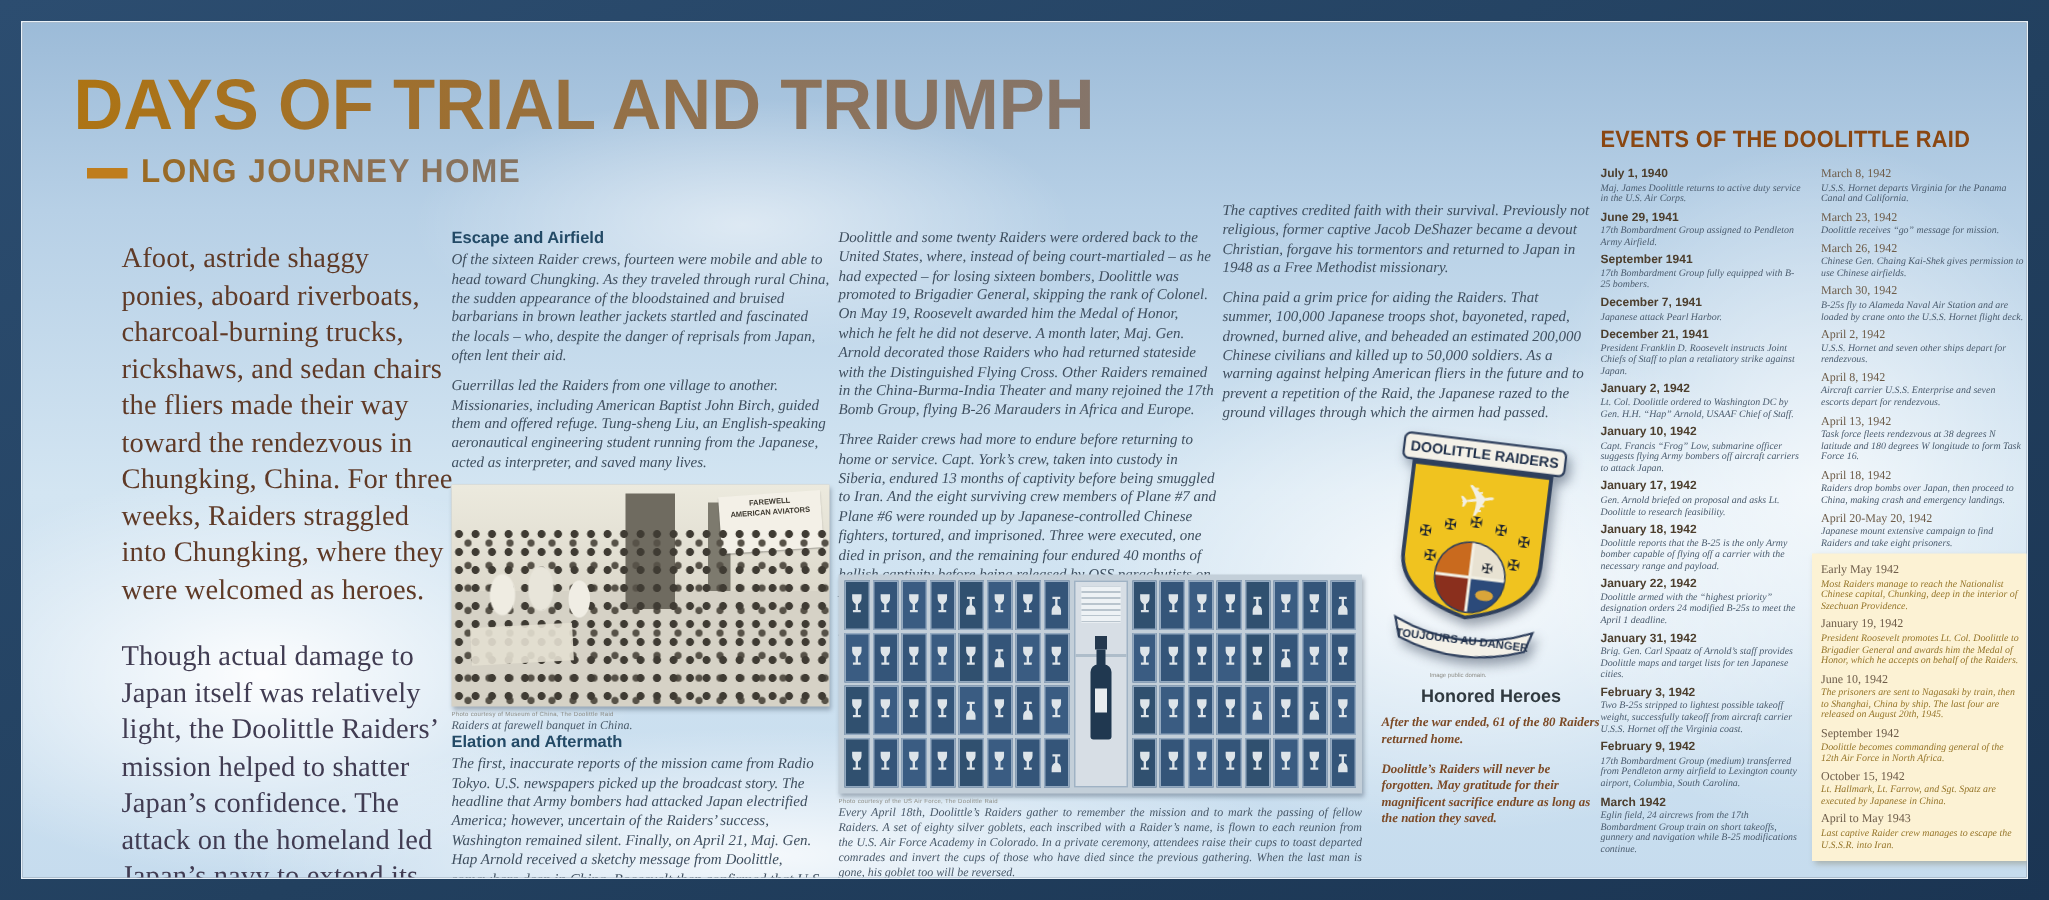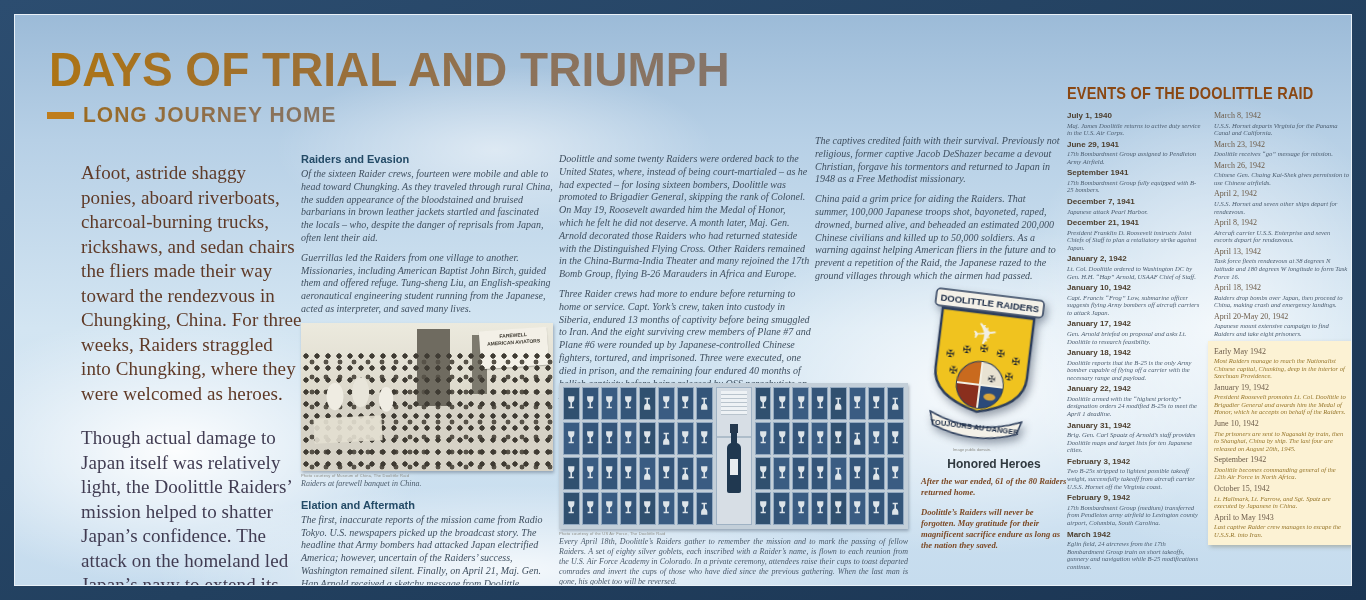--- a/index.html
+++ b/index.html
@@ -18,21 +18,21 @@
   .c3 { left:260px; top:50px; width:440px; height:170px; opacity:.55; }
   .c4 { left:1000px; top:80px; width:400px; height:460px; opacity:.75; }
   .c5 { left:140px; top:470px; width:720px; height:170px; opacity:.85; }
 
   
   .title { position:absolute; left:34px; top:26px;
     font-family:"Liberation Sans", sans-serif; font-weight:800; font-size:46px;
     letter-spacing:0px; transform:scaleY(1.04); transform-origin:left top;
     background:linear-gradient(90deg,#ad7414 0%,#9c6f33 38%,#8d7258 68%,#85756a 100%);
     -webkit-background-clip:text; background-clip:text; color:transparent; white-space:nowrap; }
-  .subtitle-row { position:absolute; left:32px; top:88px; display:flex; align-items:center; gap:9px; }
+  .subtitle-row { position:absolute; left:43px; top:88px; display:flex; align-items:center; gap:9px; }
   .subtitle-dash { width:27px; height:7px; background:#bf7d1c; margin-top:1px; }
   .subtitle { font-family:"Liberation Sans", sans-serif; font-weight:800; font-size:21px;
     letter-spacing:1px; transform:scaleY(1.05);
     background:linear-gradient(90deg,#9a6a22 0%,#8d7052 60%,#857463 100%);
     -webkit-background-clip:text; background-clip:text; color:transparent; white-space:nowrap; }
 
   
   .intro { position:absolute; left:34px; top:146px; width:256px; }
   .intro p { font-size:19px; line-height:24.5px; letter-spacing:.1px;margin-left:32px; }
   .intro .p1 { color:#5f3a27; margin-bottom:20px; }
@@ -144,40 +144,40 @@
       <div class="subtitle-dash"></div>
       <div class="subtitle">LONG JOURNEY HOME</div>
     </div>
 
     <div class="intro">
       <p class="p1">Afoot, astride shaggy ponies, aboard riverboats, charcoal-burning trucks, rickshaws, and sedan chairs the fliers made their way toward the rendezvous in Chungking, China. For three weeks, Raiders straggled into Chungking, where they were welcomed as heroes.</p>
       <p class="p2">Though actual damage to Japan itself was relatively light, the Doolittle Raiders’ mission helped to shatter Japan’s confidence. The attack on the homeland led Japan’s navy to extend its defensive perimeter farther into the Pacific, leading ultimately to the June 1942 Battle of Midway – the decisive engagement in the Pacific.</p>
     </div>
 
     <div class="col col-2">
-      <div class="bhead">Raiders and Evasion</div>
+      <div class="bhead">Escape and Airfield</div>
       <p class="btext">Of the sixteen Raider crews, fourteen were mobile and able to head toward Chungking. As they traveled through rural China, the sudden appearance of the bloodstained and bruised barbarians in brown leather jackets startled and fascinated the locals – who, despite the danger of reprisals from Japan, often lent their aid.</p>
       <p class="btext">Guerrillas led the Raiders from one village to another. Missionaries, including American Baptist John Birch, guided them and offered refuge. Tung-sheng Liu, an English-speaking aeronautical engineering student running from the Japanese, acted as interpreter, and saved many lives.</p>
 
       <div class="photo1">
         <div class="p1-wall"></div>
         <div class="p1-door"></div>
         <div class="p1-door2"></div>
         <div class="p1-banner">
           <div>FAREWELL</div>
           <div>AMERICAN AVIATORS</div>
         </div>
         <div class="p1-crowd"></div>
         <div class="p1-whites"></div>
         <div class="p1-table"></div>
       </div>
       <div class="credit">Photo courtesy of Museum of China, The Doolittle Raid</div>
       <div class="caption">Raiders at farewell banquet in China.</div>
 
-      <div class="bhead" style="margin-top:10px;">Elation and Aftermath</div>
+      <div class="bhead" style="margin-top:0;">Elation and Aftermath</div>
       <p class="btext">The first, inaccurate reports of the mission came from Radio Tokyo. U.S. newspapers picked up the broadcast story. The headline that Army bombers had attacked Japan electrified America; however, uncertain of the Raiders’ success, Washington remained silent. Finally, on April 21, Maj. Gen. Hap Arnold received a sketchy message from Doolittle, somewhere deep in China. Roosevelt then confirmed that U.S. planes had indeed bombed Japan.</p>
     </div>
 
     <div class="col col-3">
       <p class="btext">Doolittle and some twenty Raiders were ordered back to the United States, where, instead of being court-martialed – as he had expected – for losing sixteen bombers, Doolittle was promoted to Brigadier General, skipping the rank of Colonel. On May 19, Roosevelt awarded him the Medal of Honor, which he felt he did not deserve. A month later, Maj. Gen. Arnold decorated those Raiders who had returned stateside with the Distinguished Flying Cross. Other Raiders remained in the China-Burma-India Theater and many rejoined the 17th Bomb Group, flying B-26 Marauders in Africa and Europe.</p>
       <p class="btext">Three Raider crews had more to endure before returning to home or service. Capt. York’s crew, taken into custody in Siberia, endured 13 months of captivity before being smuggled to Iran. And the eight surviving crew members of Plane #7 and Plane #6 were rounded up by Japanese-controlled Chinese fighters, tortured, and imprisoned. Three were executed, one died in prison, and the remaining four endured 40 months of hellish captivity before being released by OSS parachutists on August 20, 1945. One of these was so scarred mentally by his ordeal that he was nearly lost in the post-war psychiatric system.</p>
     </div>
 
     <div class="col col-4">
       <p class="btext">The captives credited faith with their survival. Previously not religious, former captive Jacob DeShazer became a devout Christian, forgave his tormentors and returned to Japan in 1948 as a Free Methodist missionary.</p>
@@ -627,20 +627,24 @@
               </div>
               <div class="tl-entry">
                 <div class="tl-date">March 23, 1942</div>
                 <div class="tl-text">Doolittle receives “go” message for mission.</div>
               </div>
               <div class="tl-entry">
                 <div class="tl-date">March 26, 1942</div>
                 <div class="tl-text">Chinese Gen. Chaing Kai-Shek gives permission to use Chinese airfields.</div>
               </div>
               <div class="tl-entry">
+                <div class="tl-date">March 30, 1942</div>
+                <div class="tl-text">B-25s fly to Alameda Naval Air Station and are loaded by crane onto the U.S.S. Hornet flight deck.</div>
+              </div>
+              <div class="tl-entry">
                 <div class="tl-date">April 2, 1942</div>
                 <div class="tl-text">U.S.S. Hornet and seven other ships depart for rendezvous.</div>
               </div>
               <div class="tl-entry">
                 <div class="tl-date">April 8, 1942</div>
                 <div class="tl-text">Aircraft carrier U.S.S. Enterprise and seven escorts depart for rendezvous.</div>
               </div>
               <div class="tl-entry">
                 <div class="tl-date">April 13, 1942</div>
                 <div class="tl-text">Task force fleets rendezvous at 38 degrees N latitude and 180 degrees W longitude to form Task Force 16.</div>

